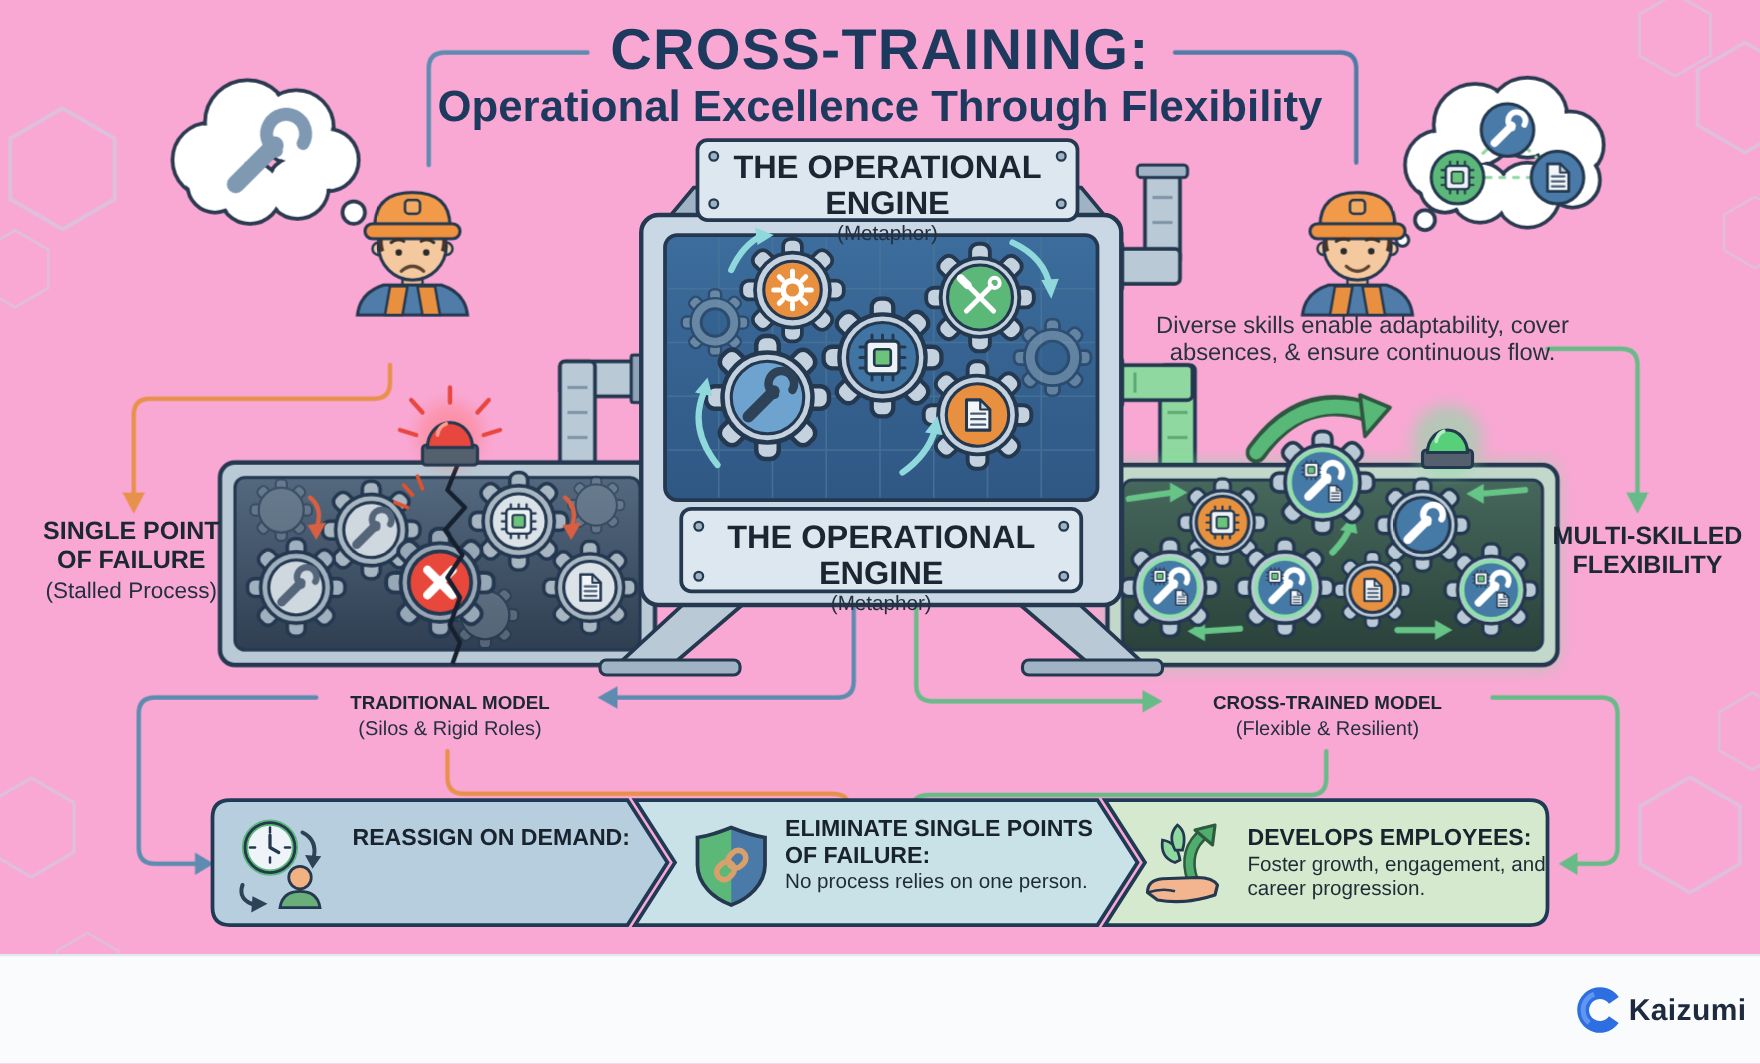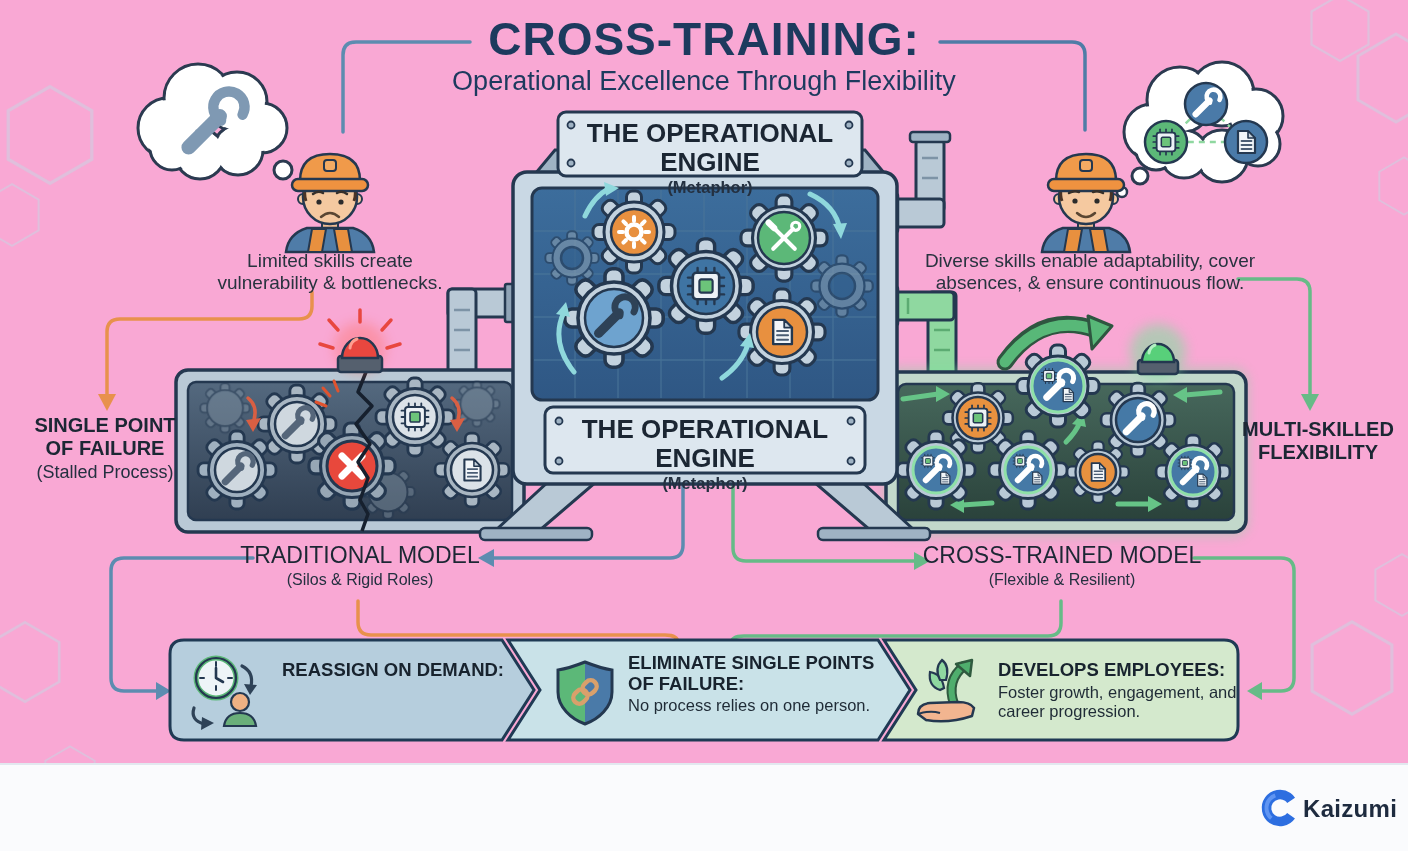--- a/index.html
+++ b/index.html
@@ -1,27 +1,27 @@
 <!DOCTYPE html>
 <html><head>
 <meta charset="utf-8">
 <style>
   html,body{margin:0;padding:0;background:#e3ecf3;}
   .canvas{position:relative;width:1408px;height:851px;overflow:hidden;background:#f9a8d4;font-family:"Liberation Sans",sans-serif;}
   svg.illo{position:absolute;left:0;top:0;}
   .txt{position:absolute;text-align:center;color:#232f3d;}
   .title-main{font-size:46px;font-weight:900;letter-spacing:1px;color:#1d3a5e;line-height:1.0;}
-  .title-sub{font-size:27px;font-weight:400;color:#1d3a5e;margin-top:4px;}
+  .title-sub{font-size:35px;font-weight:700;color:#1d3a5e;margin-top:4px;}
   .caption{font-size:19px;font-weight:500;line-height:1.18;color:#28333f;}
   .side-label-title{font-size:20px;font-weight:800;line-height:1.15;color:#1c2734;}
   .side-label-sub{font-size:18px;font-weight:500;line-height:1.15;color:#243040;margin-top:2px;}
-  .model-title{font-size:23px;font-weight:400;color:#1c2734;line-height:1.1;}
+  .model-title{font-size:15px;font-weight:700;color:#1c2734;line-height:1.1;margin-top:12px;}
   .model-sub{font-size:16px;font-weight:500;color:#243040;margin-top:3px;}
   .plate-title{font-size:26px;font-weight:800;color:#1b2633;line-height:1.1;}
-  .plate-sub{font-size:16.5px;font-weight:700;color:#243040;margin-top:2px;}
+  .plate-sub{font-size:16.5px;font-weight:400;color:#243040;margin-top:2px;}
   .benefit{text-align:left;}
   .benefit h4{margin:0;font-size:18.5px;font-weight:800;color:#18232e;line-height:1.12;}
   .benefit p{margin:2px 0 0 0;font-size:16.5px;font-weight:500;color:#1f2b36;line-height:1.16;}
   .brand-name{font-size:24px;font-weight:800;color:#1e2b3f;letter-spacing:0.3px;text-align:left;}
 </style>
 </head>
 <body>
 
 <div class="canvas">
 
@@ -519,21 +519,20 @@
       <circle r="13.5" fill="none" stroke="#6095f2" stroke-width="4" stroke-dasharray="28 57" transform="rotate(130)"></circle>
     </g>
   </g>
 </svg>
 
 <div class="txt" style="left:0;right:0;top:16px;">
   <div class="title-main">CROSS-TRAINING:</div>
   <div class="title-sub">Operational Excellence Through Flexibility</div>
 </div>
 
-<div class="txt caption" style="left:205px;top:250px;width:250px;">Limited skills create vulnerability &amp; bottlenecks.</div>
 <div class="txt caption" style="left:922px;top:250px;width:336px;">Diverse skills enable adaptability, cover absences, &amp; ensure continuous flow.</div>
 
 <div class="txt" style="left:30px;top:414px;width:150px;">
   <div class="side-label-title">SINGLE POINT OF FAILURE</div>
   <div class="side-label-sub">(Stalled Process)</div>
 </div>
 
 <div class="txt" style="left:1242px;top:418px;width:152px;">
   <div class="side-label-title">MULTI-SKILLED FLEXIBILITY</div>
 </div>

